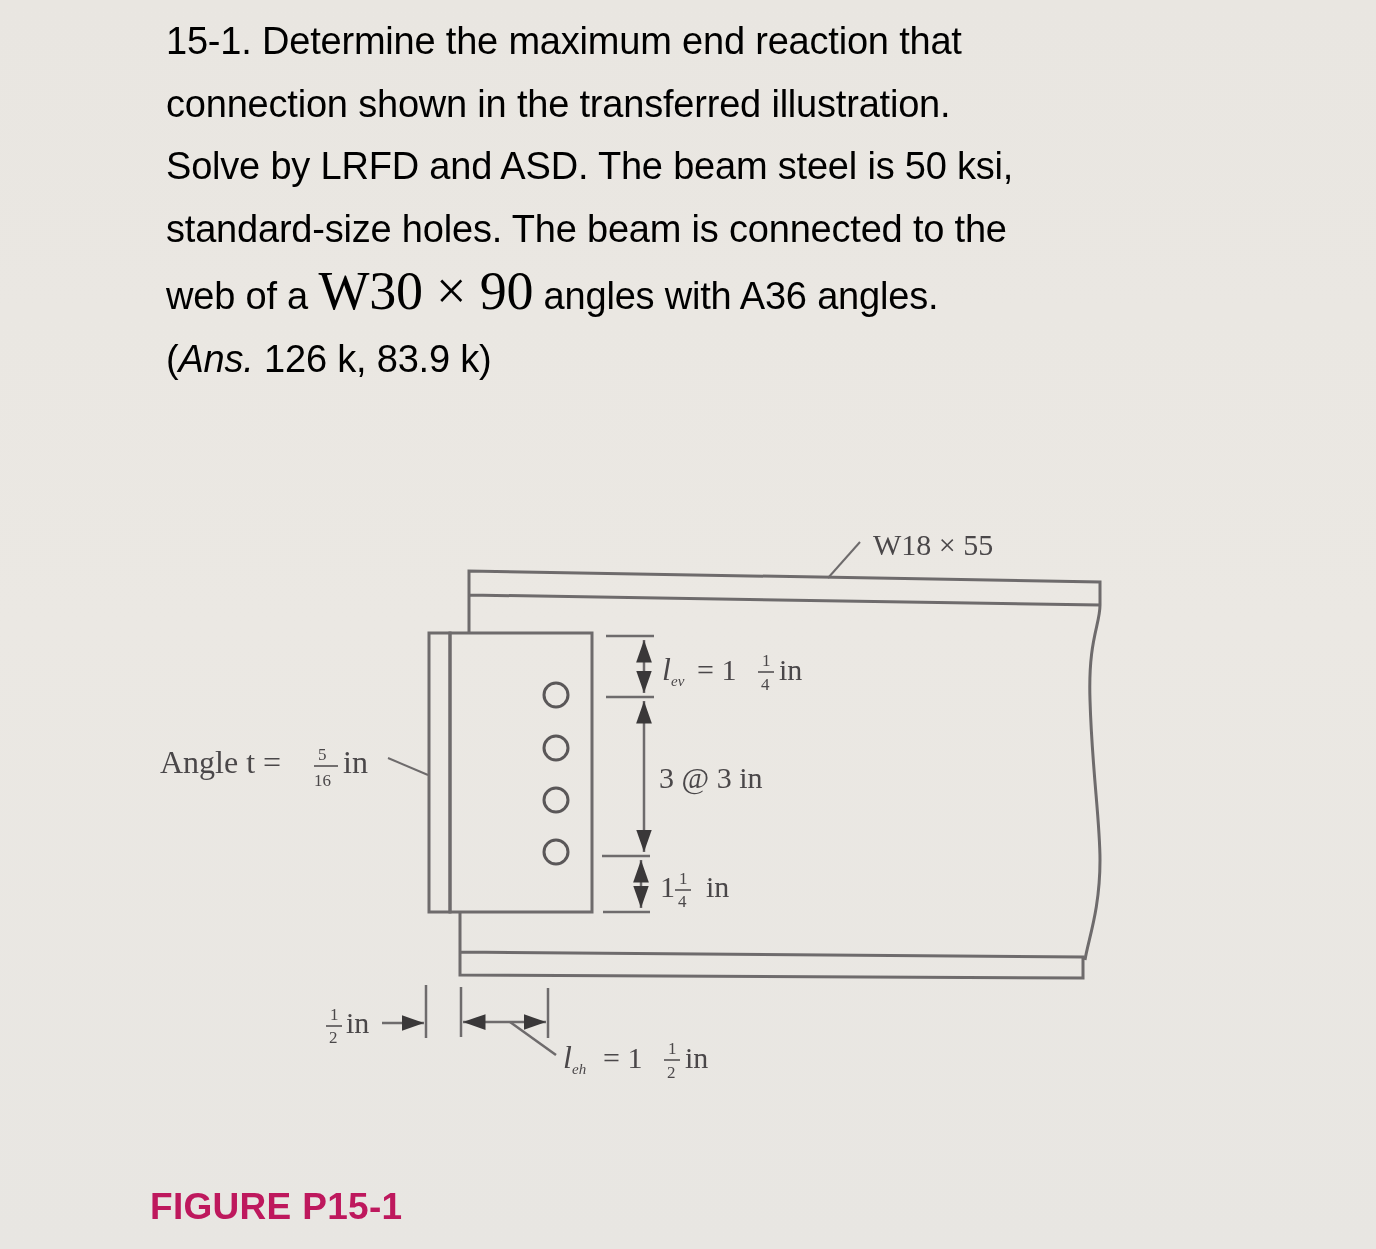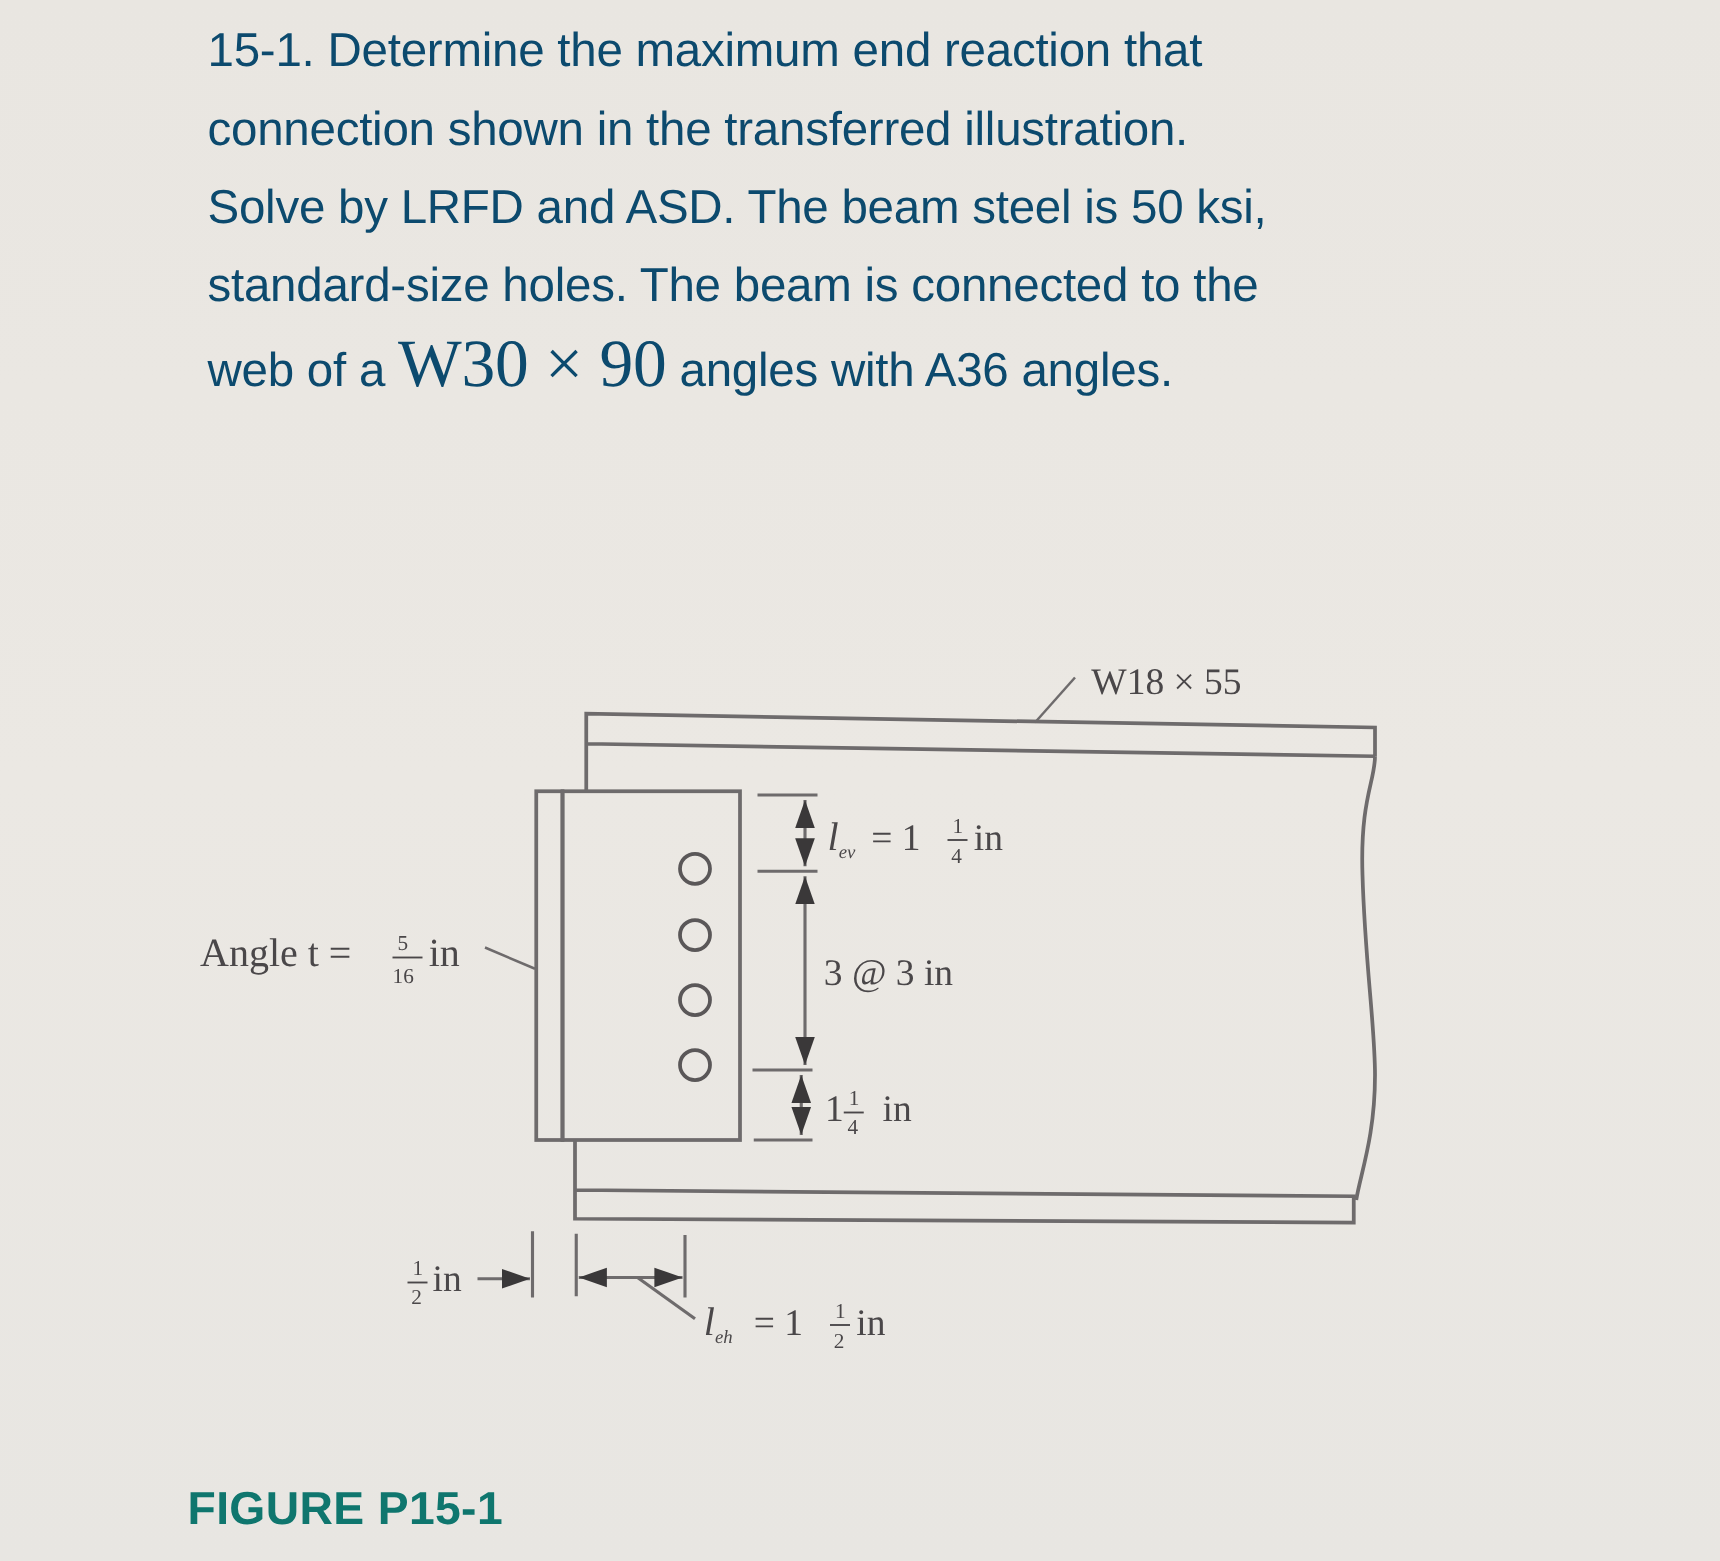--- a/index.html
+++ b/index.html
@@ -6,43 +6,44 @@
   body {
     width: 1376px; height: 1249px; overflow: hidden;
     background: linear-gradient(180deg, #e9e6e1 0%, #ebe8e3 50%, #e8e6e2 100%);
     position: relative;
     color: #333132;
   }
   .problem {
     position: absolute; left: 166px; top: 10px; width: 980px;
     font-family: "Liberation Sans", sans-serif;
     font-size: 38px; line-height: 62.5px;
-    color: #0c4a6e;
+    color: #000000;
     letter-spacing: -0.2px;
   }
   .problem .line { display: block; white-space: nowrap; }
   .problem .serif { font-family: "Liberation Serif", serif; font-size: 54px; }
   .problem .ans-label { font-style: italic; }
   .figure-caption {
     position: absolute; left: 150px; top: 1186px;
     font-family: "Liberation Sans", sans-serif; font-weight: bold;
-    font-size: 37px; color: #0f766e; letter-spacing: 0.3px;
+    font-size: 37px; color: #be185d; letter-spacing: 0.3px;
   }
   svg.diagram { position: absolute; left: 0; top: 0; }
   .lbl { font-family: "Liberation Serif", serif; fill: #4a4749; }
 </style>
 </head>
 <body>
 
 <div class="problem">
   <span class="line"><span>15-1.</span> <span>Determine the maximum end reaction that</span></span>
   <span class="line">connection shown in the transferred illustration.</span>
   <span class="line">Solve by LRFD and ASD. The beam steel is 50 ksi,</span>
   <span class="line">standard-size holes. The beam is connected to the</span>
   <span class="line"><span>web of a </span><span class="serif">W30 × 90</span><span> angles with A36 angles.</span></span>
+  <span class="line"><span>(</span><span class="ans-label">Ans.</span><span> 126 k, 83.9 k)</span></span>
 </div>
 
 <svg class="diagram" width="1376" height="1249" viewBox="0 0 1376 1249">
   <defs>
     <marker id="arr" viewBox="0 0 10 10" refX="10" refY="5" markerWidth="9" markerHeight="9" orient="auto-start-reverse">
       <path d="M0,1.5 L10,5 L0,8.5 z" fill="#3a3839"></path>
     </marker>
   </defs>
   <g fill="none" stroke="#6e6b6c" stroke-width="3">
 

